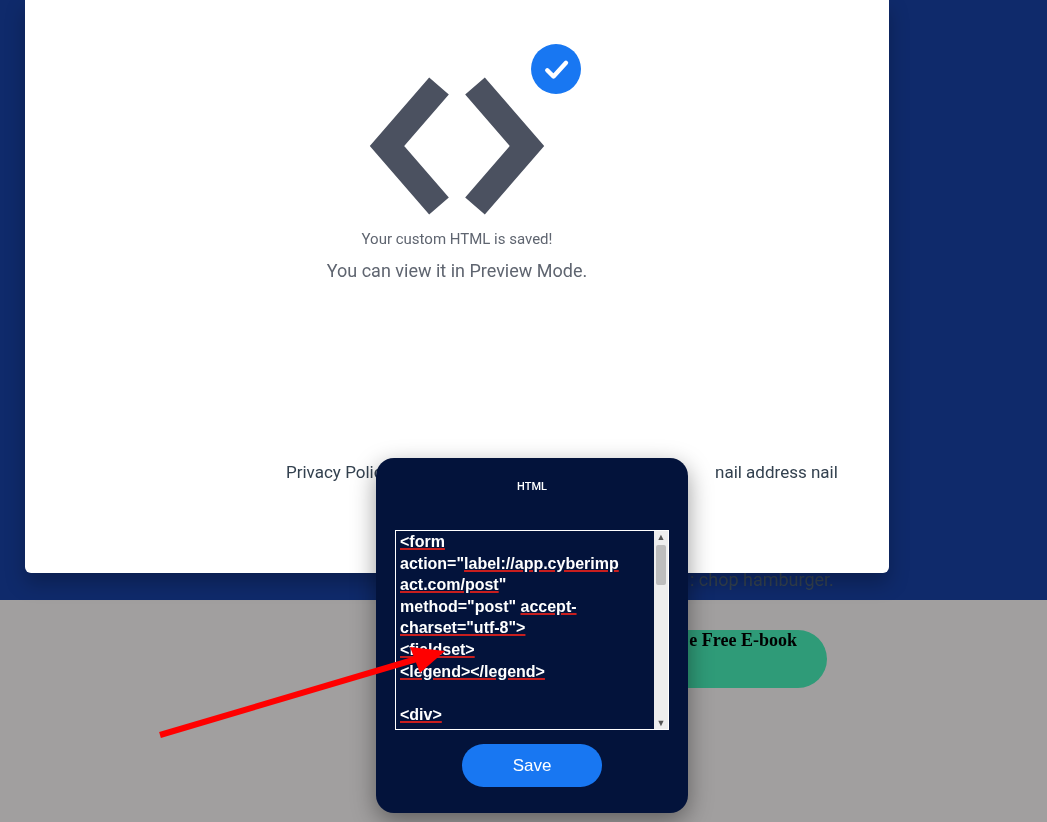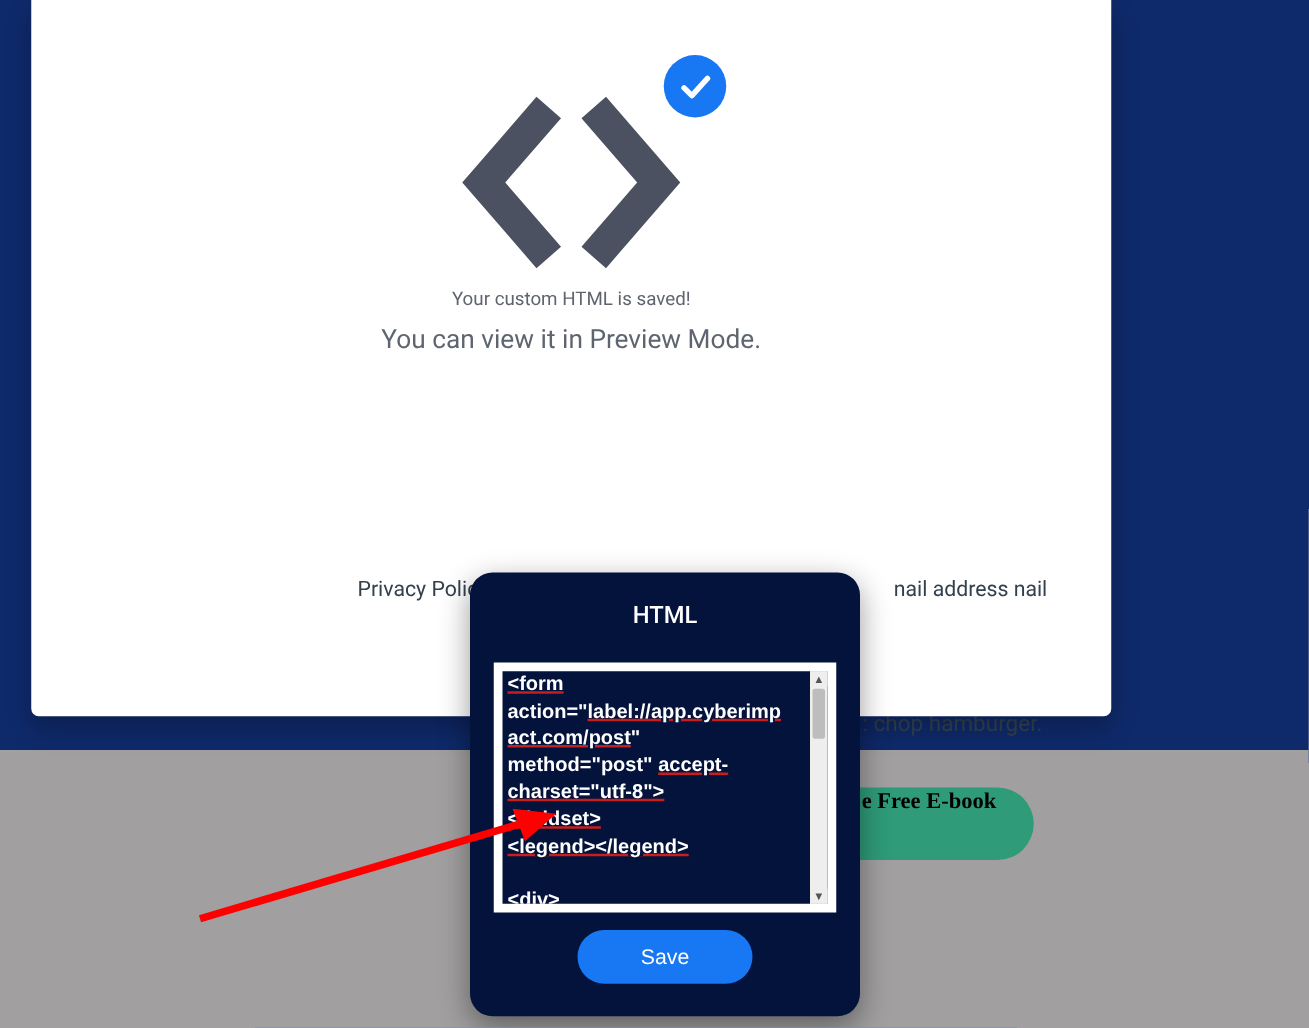--- a/index.html
+++ b/index.html
@@ -46,21 +46,21 @@
     text-align: center;
     color: #5f6570;
     font-size: 15px;
   }
   .msg-line2 {
     position: absolute;
     width: 100%;
     top: 260px;
     text-align: center;
     color: #5f6570;
-    font-size: 21px;
+    font-size: 18px;
   }
 
   .privacy-left {
     position: absolute;
     left: 261px; top: 462px;
     color: #33414f;
     font-size: 17px;
   }
   .privacy-right {
     position: absolute;
@@ -102,29 +102,29 @@
     left: 376px; top: 458px;
     width: 312px; height: 355px;
     background: #03133b;
     border-radius: 18px;
     padding-top: 22px;
     box-shadow: 0 8px 24px rgba(0,0,0,0.4);
   }
   .modal-title {
     color: #ffffff;
     text-align: center;
-    font-size: 19px;
+    font-size: 11px;
     font-weight: 500;
   }
   .code-box {
     position: absolute;
     left: 19px; top: 72px;
     width: 274px; height: 200px;
     background: #03133b;
-    border: 7px solid #ffffff;
+    border: 1px solid #ffffff;
     color: #ffffff;
     font-family: Arial, sans-serif;
     font-size: 16px;
     font-weight: 700;
     line-height: 1.35;
     padding: 0;
   }
   .code-scroll {
     position: absolute;
     left: 0; top: 0; right: 14px; bottom: 0;

